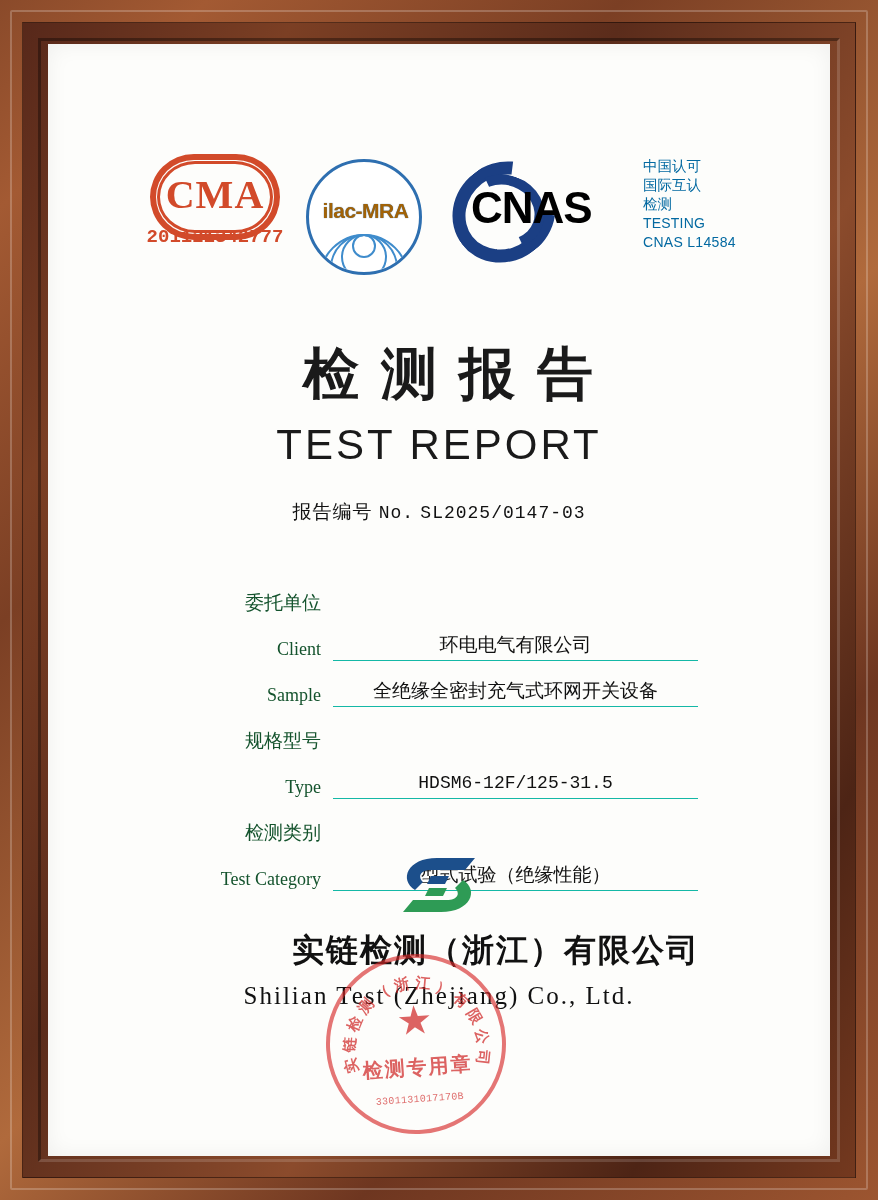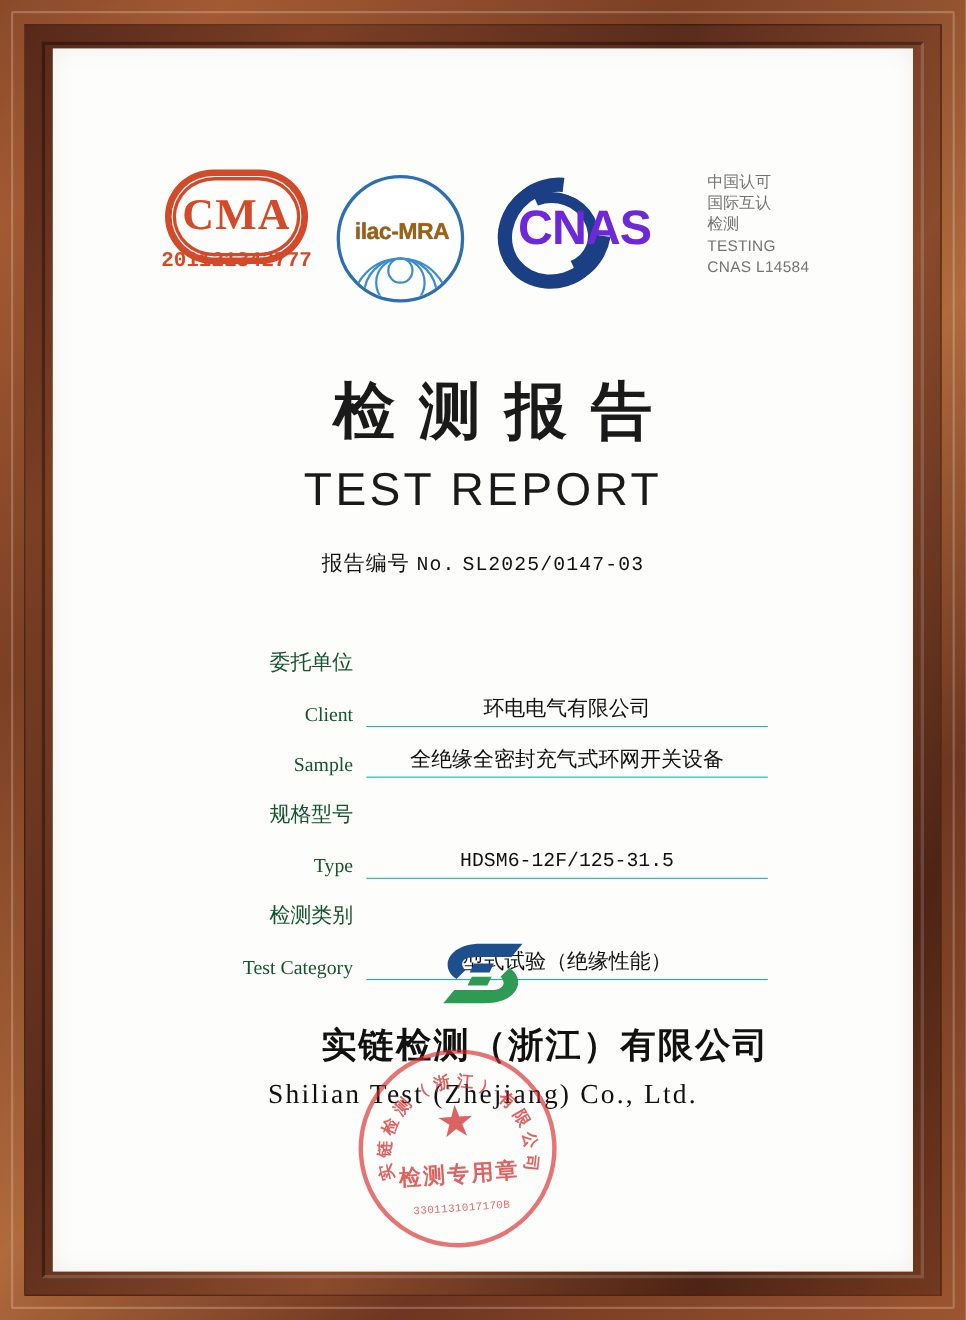--- a/index.html
+++ b/index.html
@@ -171,29 +171,29 @@
     border-left-color: transparent;
     border-bottom-color: transparent;
     transform: rotate(20deg);
   }
   .cnas-text {
     position: absolute;
     left: 28px; top: 22px;
     font-family: "Liberation Sans", sans-serif;
     font-weight: bold;
     font-size: 44px;
-    color: #6d28d9;
+    color: #000000;
     letter-spacing: -1px;
   }
   .cnas-side {
     position: absolute;
     left: 595px; top: 8px;
     width: 160px;
     font-size: 14.5px;
-    color: #737373;
+    color: #0369a1;
     line-height: 19px;
     font-family: "Liberation Sans", sans-serif;
   }
   .cnas-side .cn { font-size: 14.5px; }
   .cnas-side .en { font-size: 14px; letter-spacing: 0.2px; }
   .cnas-side .code { font-size: 14px; letter-spacing: 0.3px; }
 
   
   .title-cn {
     position: absolute;

